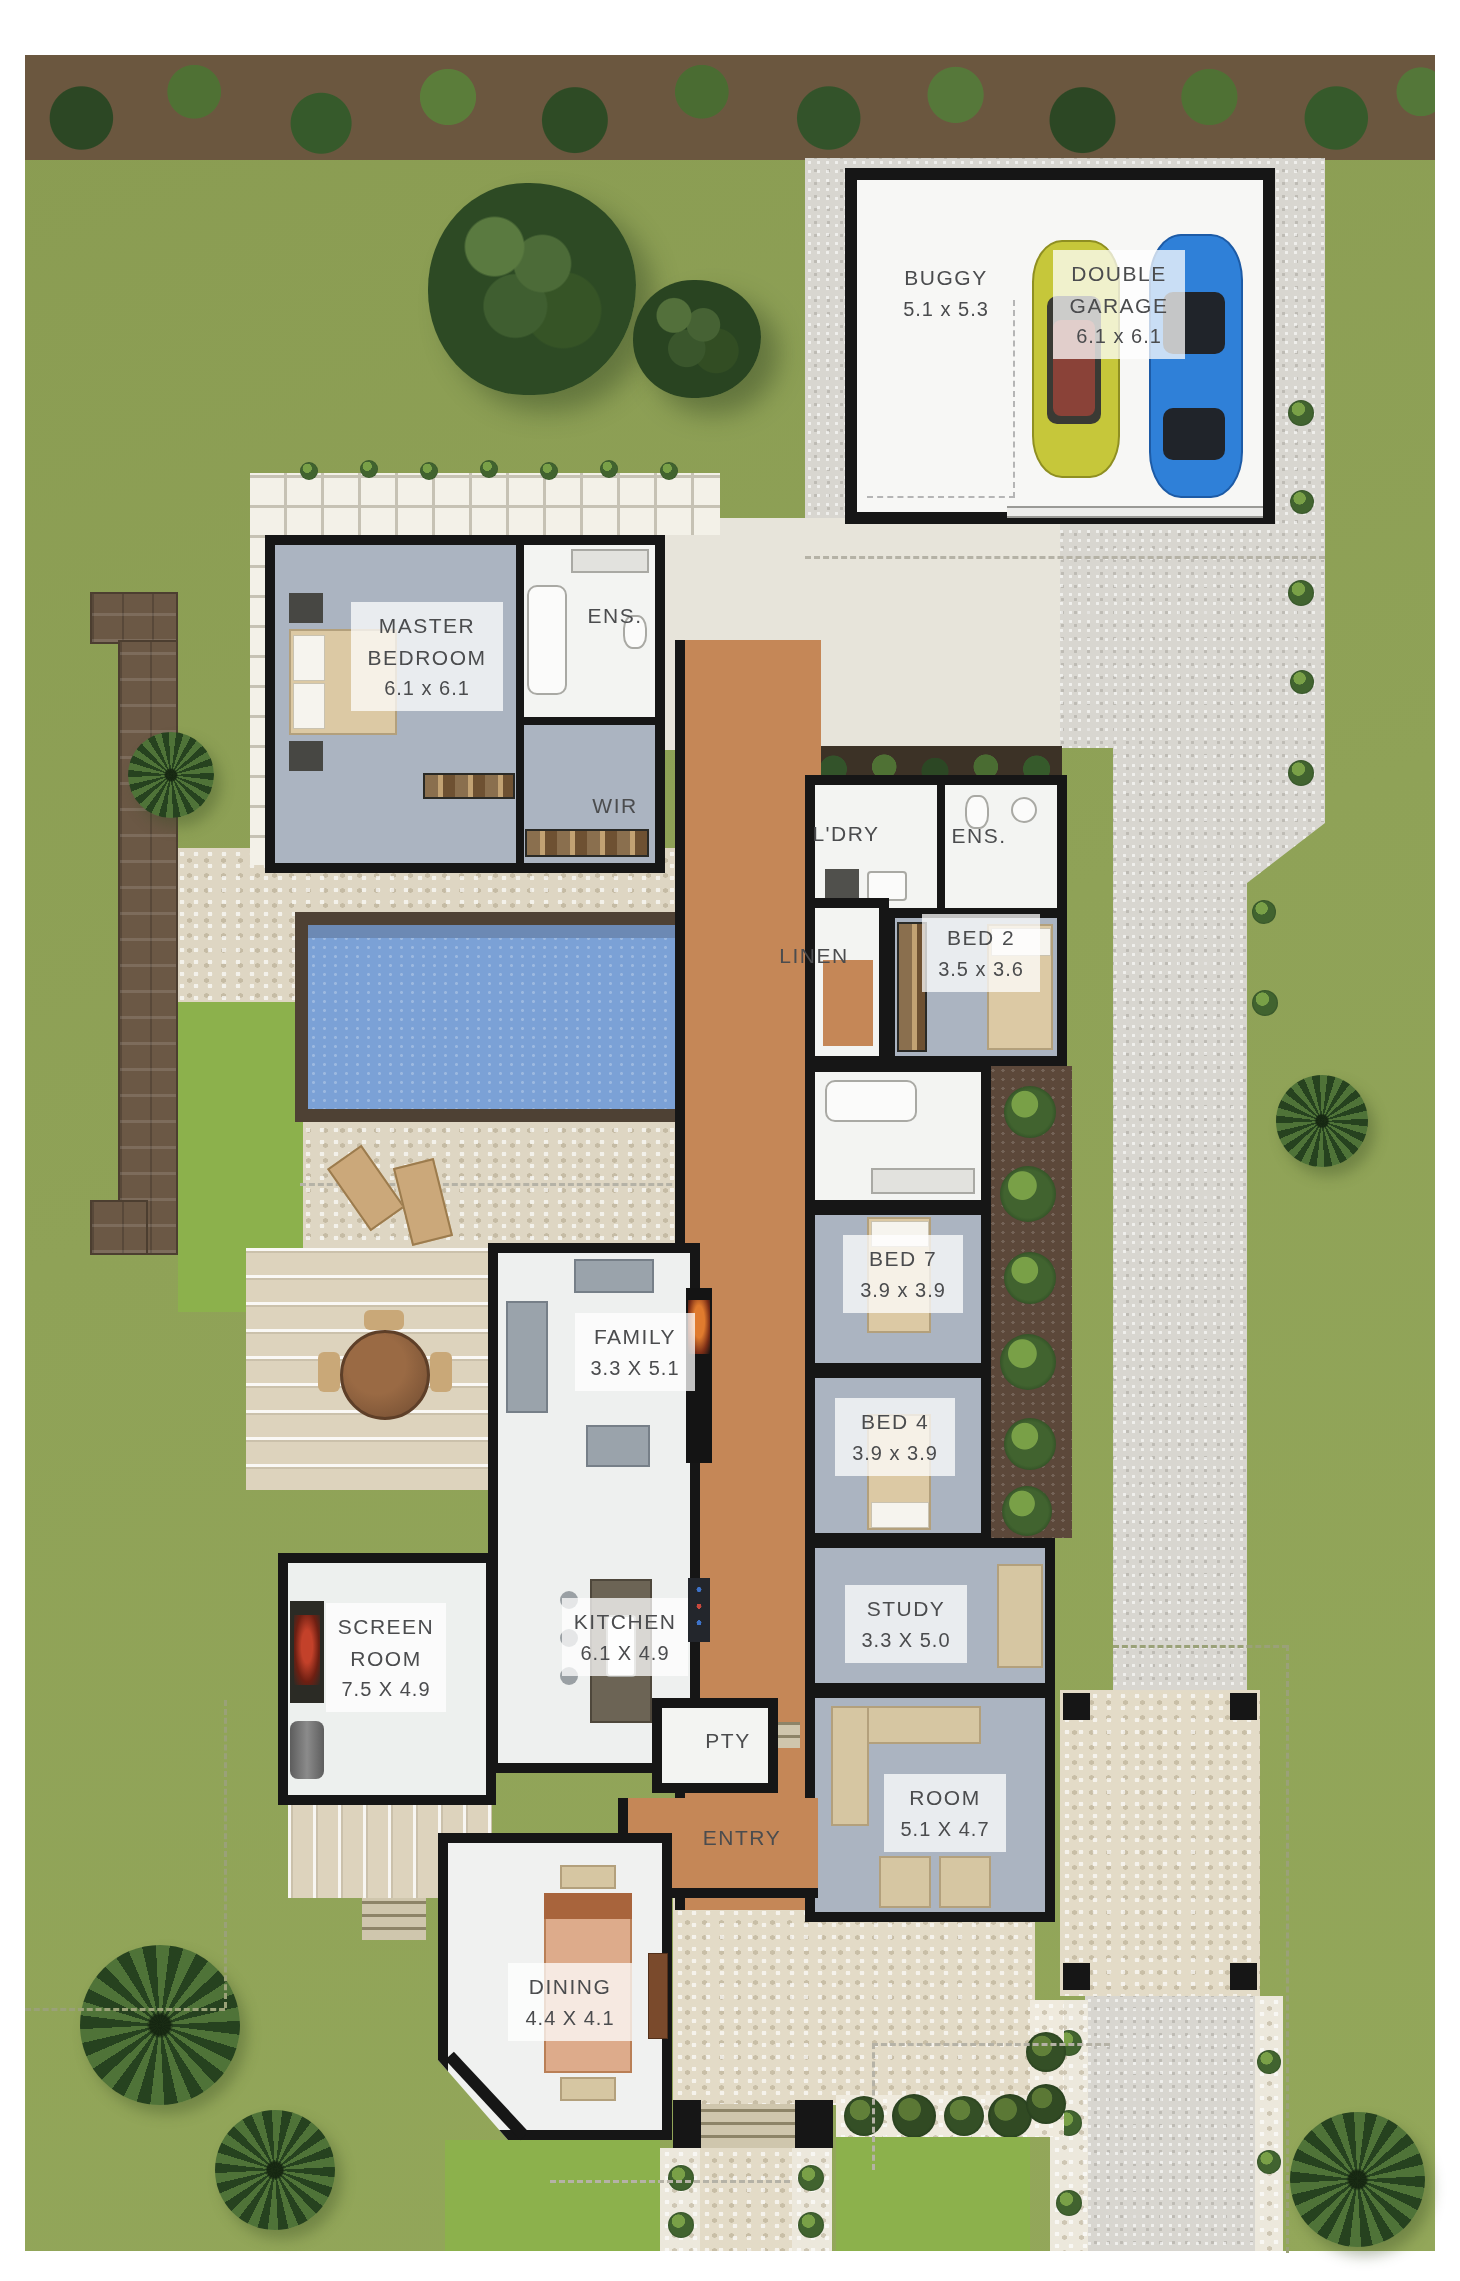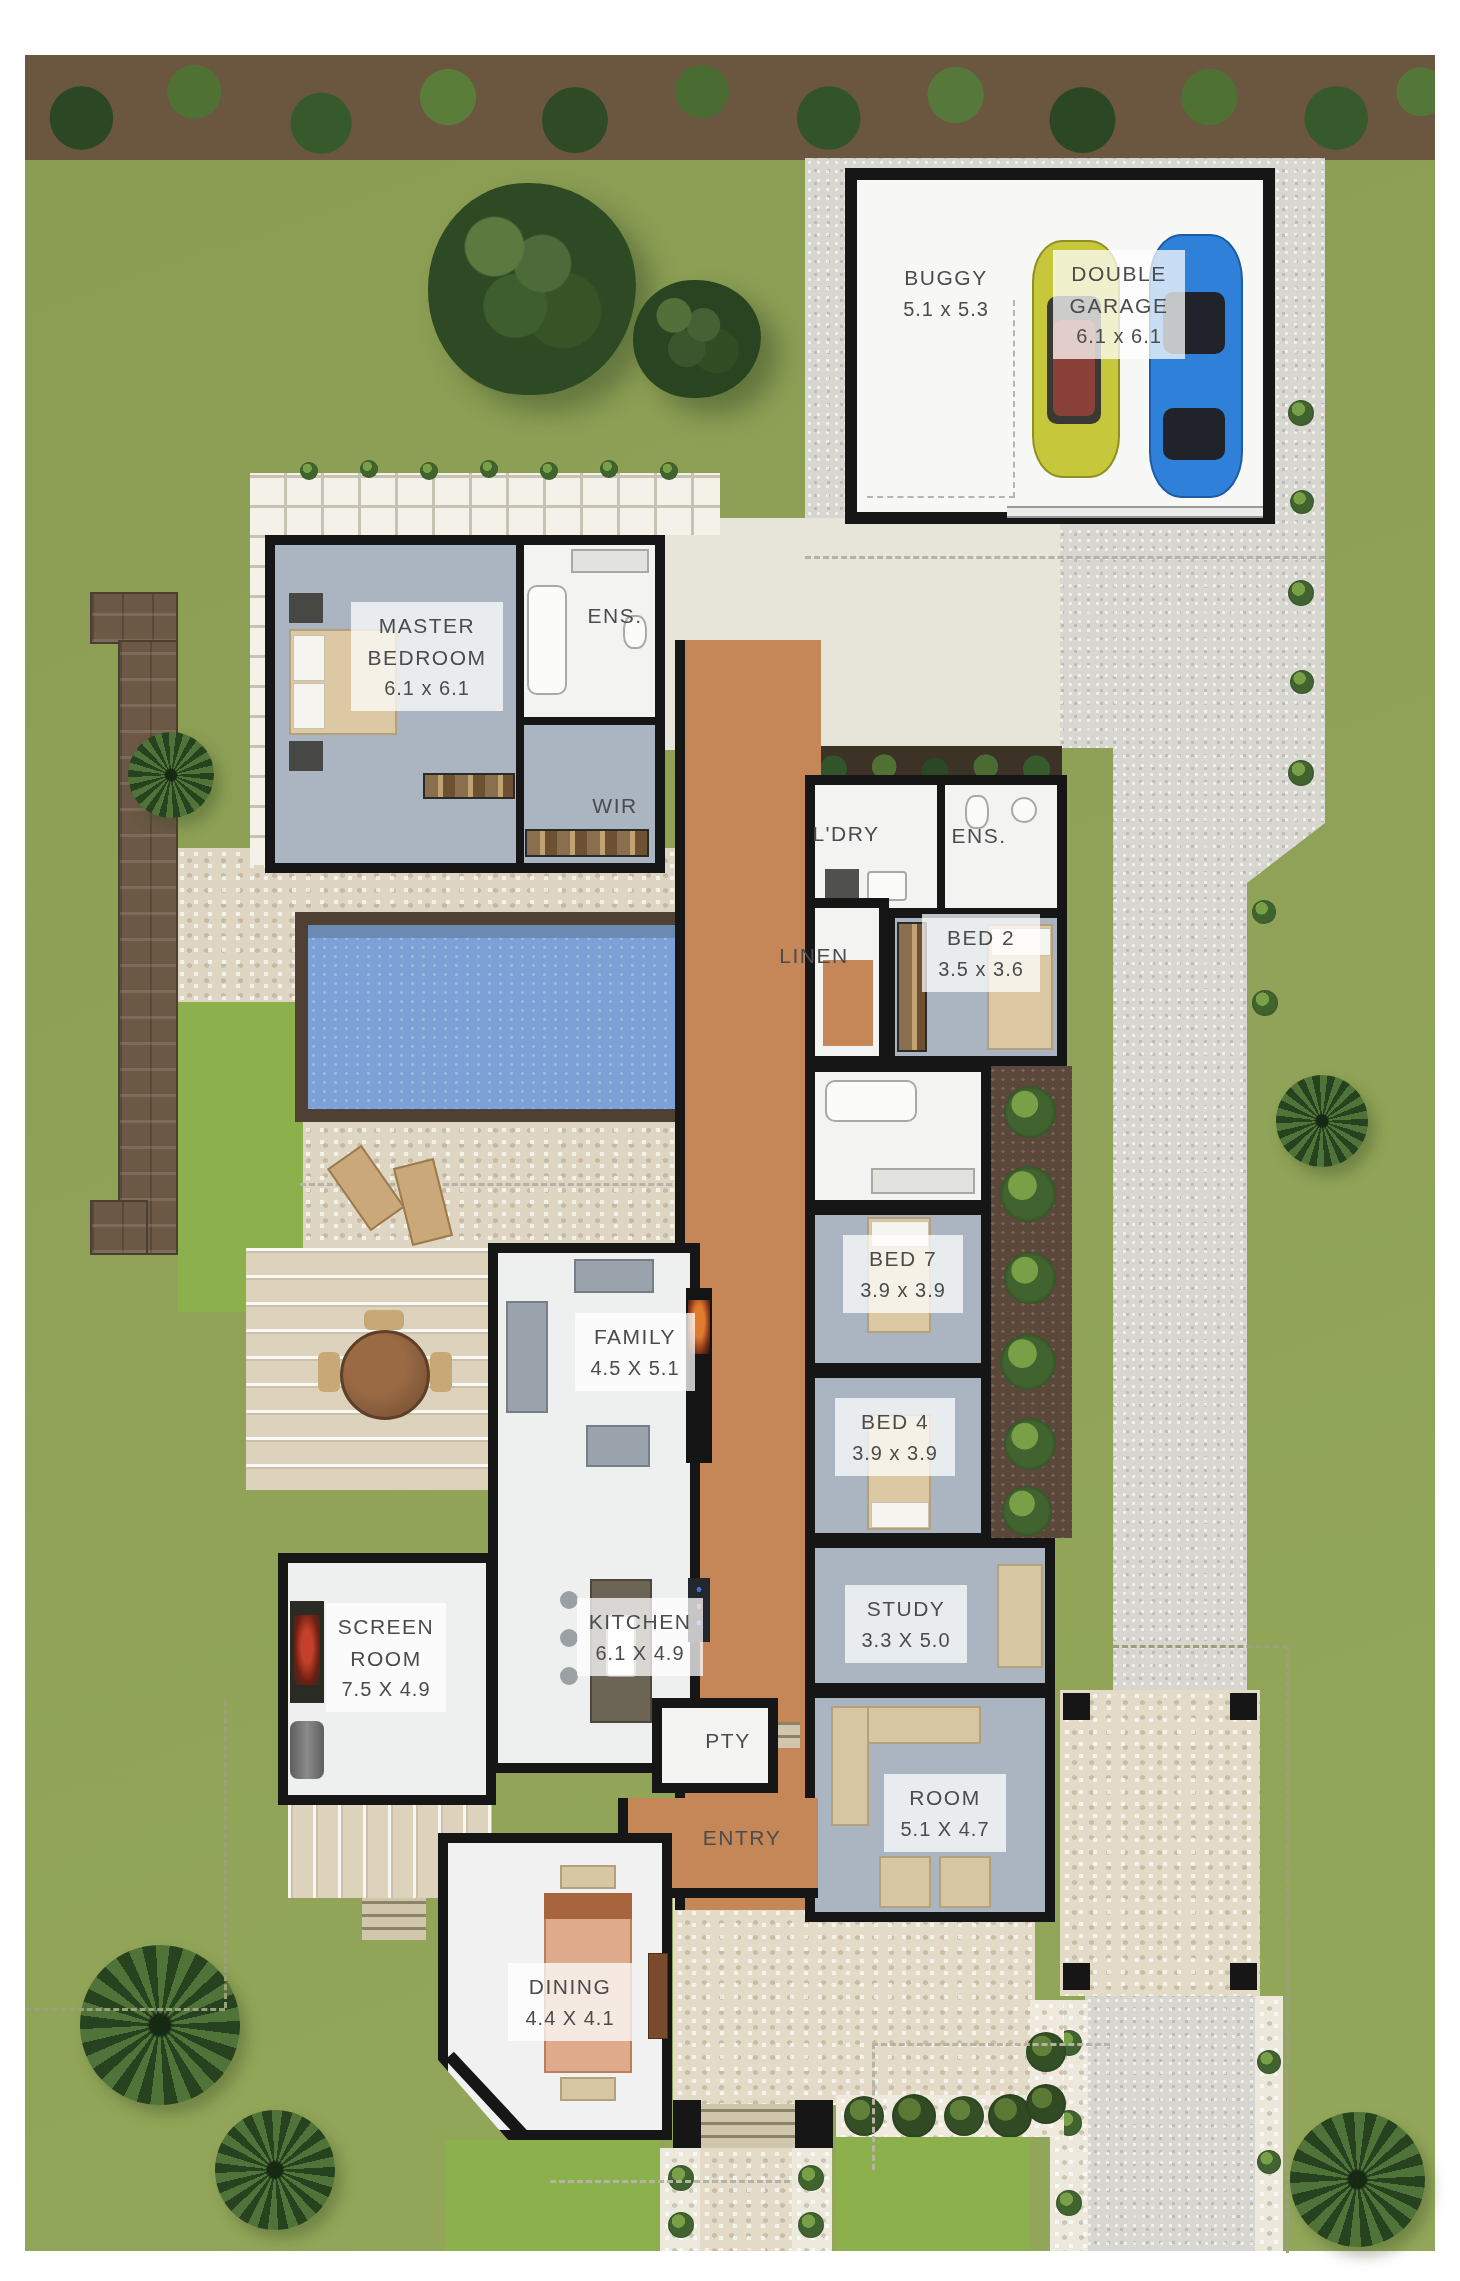--- a/index.html
+++ b/index.html
@@ -346,23 +346,23 @@
   <div class="lbl" style="left:843px;top:1235px;width:112px">
     <div>BED 7</div>
     <div class="dm">3.9 x 3.9</div>
   </div>
   <div class="lbl" style="left:835px;top:1398px;width:112px">
     <div>BED 4</div>
     <div class="dm">3.9 x 3.9</div>
   </div>
   <div class="lbl" style="left:575px;top:1313px;width:112px">
     <div>FAMILY</div>
-    <div class="dm">4.5 X 5.1</div>
-  </div>
-  <div class="lbl" style="left:577px;top:1598px;width:118px">
+    <div class="dm">3.3 X 5.1</div>
+  </div>
+  <div class="lbl" style="left:562px;top:1598px;width:118px">
     <div>KITCHEN</div>
     <div class="dm">6.1 X 4.9</div>
   </div>
   <div class="lbl" style="left:845px;top:1585px;width:114px">
     <div>STUDY</div>
     <div class="dm">3.3 X 5.0</div>
   </div>
   <div class="lbl" style="left:326px;top:1603px;width:112px">
     <div>SCREEN ROOM</div>
     <div class="dm">7.5 X 4.9</div>

